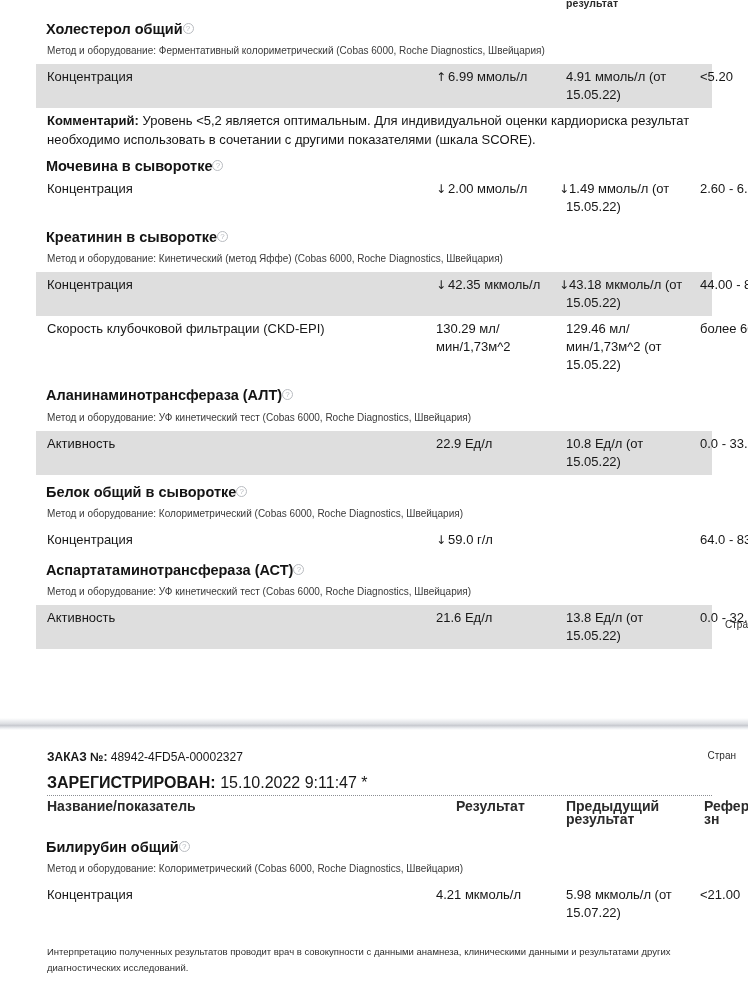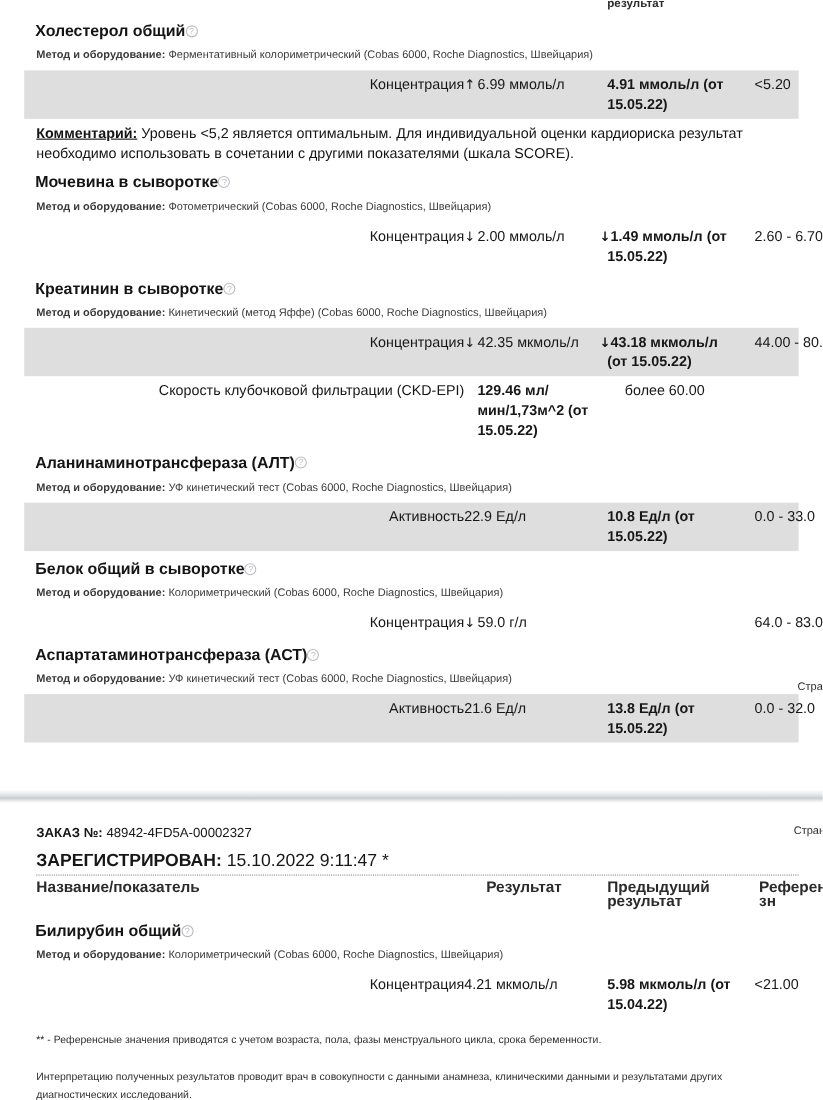--- a/index.html
+++ b/index.html
@@ -28,21 +28,21 @@
   }
   .sheet-one { height: 718px; }
   .page-gap {
     height: 12px;
     width: 100%;
     background: linear-gradient(to bottom,
         #ffffff 0%, #f2f3f5 18%, #dcdee2 48%, #c8cad0 62%, #eceef1 85%, #ffffff 100%);
   }
   .sheet-two { height: 270px; }
 
-  .page-inner { padding: 0 22px; }
+  .page-inner { padding: 0 36px; }
 
   
   .col-head-strip {
     position: relative;
     height: 12px;
   }
   .col-head-strip .ch {
     position: absolute;
     top: -3px;
     font-size: 10.5px;
@@ -79,51 +79,49 @@
     top: 2px;
     flex: 0 0 auto;
   }
   .method {
     font-size: 10px;
     color: #3a3a3a;
     padding: 7px 0 7px 11px;
     line-height: 1.2;
     white-space: nowrap;
   }
-  .method .mlabel { font-weight: bold; }
+  .method .mlabel { font-weight: normal; }
 
   
   .row {
     position: relative;
     display: flex;
     align-items: flex-start;
     min-height: 22px;
     padding: 4px 0 4px 0;
     font-size: 13px;
     line-height: 18px;
     color: #171717;
   }
   .row.shaded { background: #dedede; }
 
   .c-name {
     flex: 0 0 400px;
     padding-left: 11px;
     white-space: nowrap;
-    text-align: right;
   }
   .c-result {
     flex: 0 0 118px;
     text-align: left;
     position: relative;
     padding-right: 0;
   }
   .c-prev {
     flex: 0 0 130px;
     padding-left: 12px;
-    font-weight: bold;
   }
   .c-ref {
     flex: 1 1 auto;
     padding-left: 16px;
     white-space: nowrap;
   }
   .arrow {
     font-family: "DejaVu Sans", sans-serif;
     font-size: 12px;
     padding-right: 2px;
@@ -131,21 +129,21 @@
   .c-prev .arrow { padding-right: 0px; margin-left: -7px; }
 
   
   .comment {
     font-size: 13px;
     line-height: 19px;
     color: #141414;
     padding: 3px 0 0 11px;
     max-width: 726px;
   }
-  .comment b { font-weight: bold; text-decoration: underline; }
+  .comment b { font-weight: bold; }
 
   
   .page-num {
     position: absolute;
     right: -24px;
     font-size: 10px;
     color: #2b2b2b;
     white-space: nowrap;
   }
 
@@ -219,21 +217,20 @@
             <div class="c-prev"><span>4.91 ммоль/л (от 15.05.22)</span></div>
             <div class="c-ref">&lt;5.20</div>
           </div>
           <div class="comment"><b>Комментарий:</b><span> Уровень &lt;5,2 является оптимальным. Для индивидуальной оценки кардиориска результат необходимо использовать в сочетании с другими показателями (шкала SCORE).</span></div>
         </div>
         <div class="analyte">
           <div class="analyte-title">
             <span>Мочевина в сыворотке</span>
             <span class="help-icon">?</span>
           </div>
-          <div class="method"><span class="mlabel">Метод и оборудование:  </span><span>Фотометрический (Cobas 6000, Roche Diagnostics, Швейцария)</span></div>
           <div class="row">
             <div class="c-name">Концентрация</div>
             <div class="c-result"><span class="arrow">↓</span><span>2.00 ммоль/л</span></div>
             <div class="c-prev"><span class="arrow">↓</span><span>1.49 ммоль/л (от 15.05.22)</span></div>
             <div class="c-ref">2.60 - 6.70</div>
           </div>
         </div>
         <div class="analyte">
           <div class="analyte-title">
             <span>Креатинин в сыворотке</span>
@@ -241,20 +238,21 @@
           </div>
           <div class="method"><span class="mlabel">Метод и оборудование:  </span><span>Кинетический (метод Яффе) (Cobas 6000, Roche Diagnostics, Швейцария)</span></div>
           <div class="row shaded">
             <div class="c-name">Концентрация</div>
             <div class="c-result"><span class="arrow">↓</span><span>42.35 мкмоль/л</span></div>
             <div class="c-prev"><span class="arrow">↓</span><span>43.18 мкмоль/л (от 15.05.22)</span></div>
             <div class="c-ref">44.00 - 80.00</div>
           </div>
           <div class="row">
             <div class="c-name">Скорость клубочковой фильтрации (CKD-EPI)</div>
+            <div class="c-result"><span>130.29 мл/мин/1,73м^2</span></div>
             <div class="c-prev"><span>129.46 мл/мин/1,73м^2 (от 15.05.22)</span></div>
             <div class="c-ref">более 60.00</div>
           </div>
         </div>
         <div class="analyte">
           <div class="analyte-title">
             <span>Аланинаминотрансфераза (АЛТ)</span>
             <span class="help-icon">?</span>
           </div>
           <div class="method"><span class="mlabel">Метод и оборудование:  </span><span>УФ кинетический тест (Cobas 6000, Roche Diagnostics, Швейцария)</span></div>
@@ -325,22 +323,21 @@
     <div id="p2-analytes">
         <div class="analyte">
           <div class="analyte-title">
             <span>Билирубин общий</span>
             <span class="help-icon">?</span>
           </div>
           <div class="method"><span class="mlabel">Метод и оборудование:  </span><span>Колориметрический (Cobas 6000, Roche Diagnostics, Швейцария)</span></div>
           <div class="row">
             <div class="c-name">Концентрация</div>
             <div class="c-result"><span>4.21 мкмоль/л</span></div>
-            <div class="c-prev"><span>5.98 мкмоль/л (от 15.04.22)</span></div>
+            <div class="c-prev"><span>5.98 мкмоль/л (от 15.07.22)</span></div>
             <div class="c-ref">&lt;21.00</div>
           </div>
         </div>
       </div>
 
-    <div class="footnote fn-1">** - Референсные значения приводятся с учетом возраста, пола, фазы менструального цикла, срока беременности.</div>
     <div class="footnote fn-2">Интерпретацию полученных результатов проводит врач в совокупности с данными анамнеза, клиническими данными и результатами других диагностических исследований.</div>
   </div>
 </div>
 
 </body></html>

